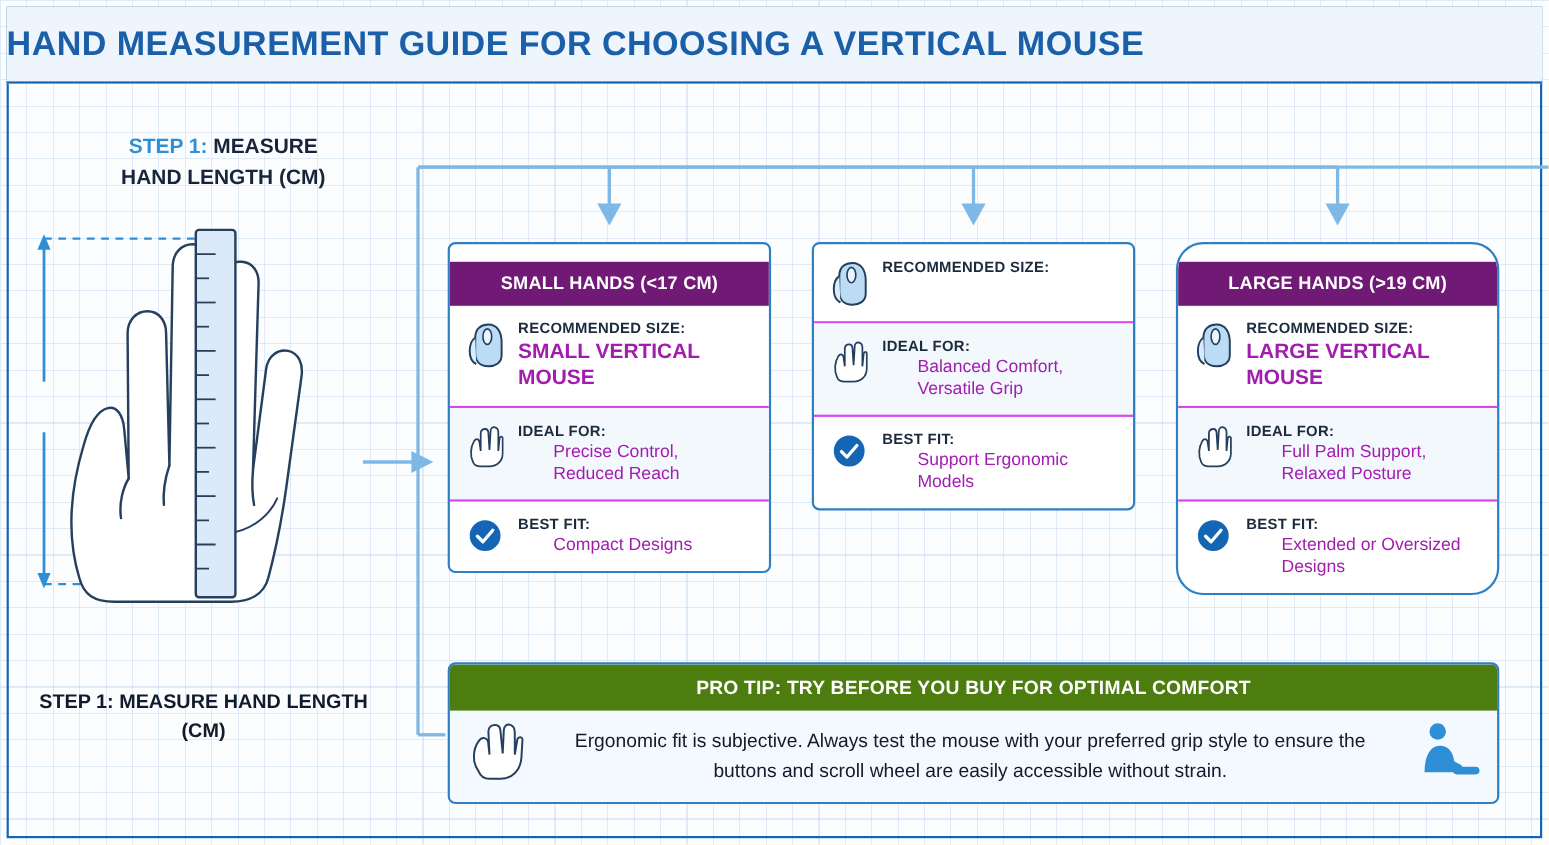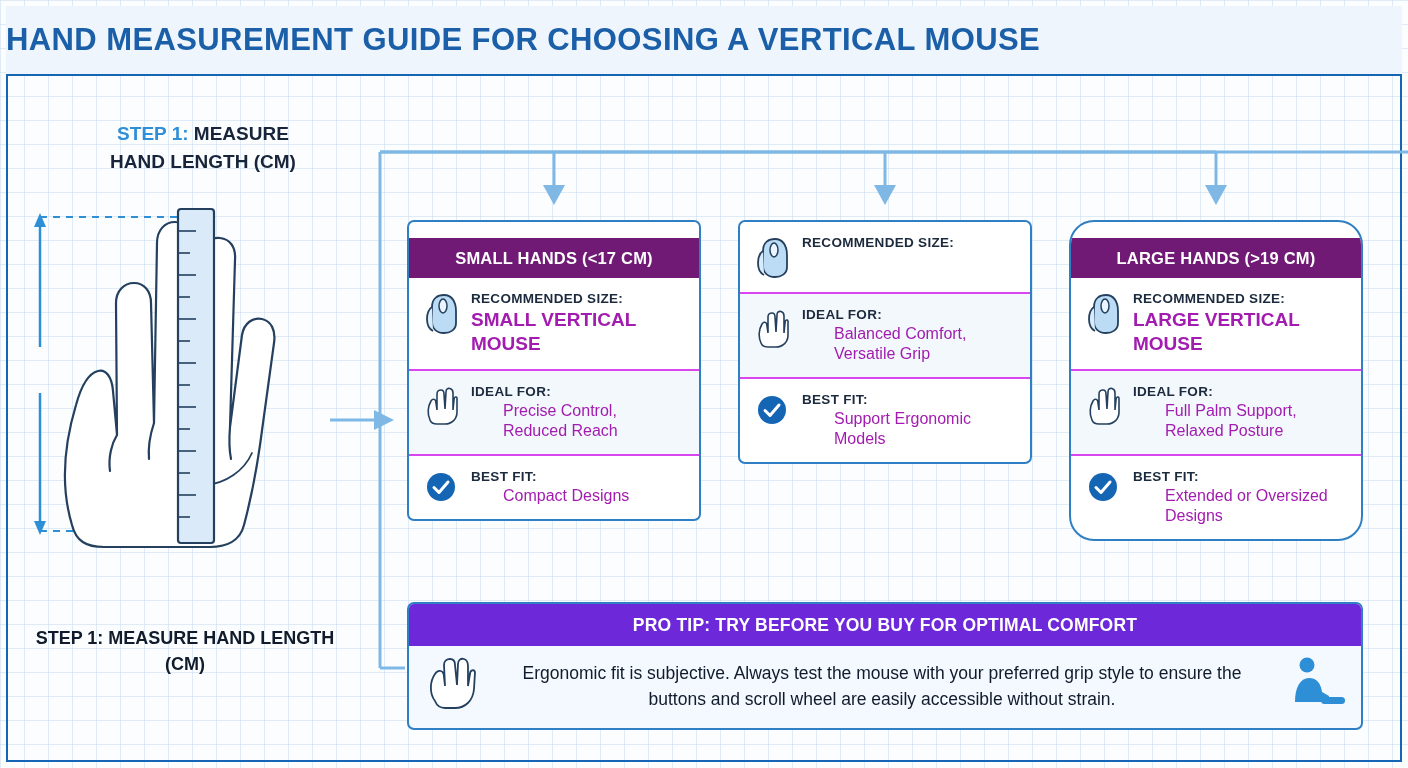--- a/index.html
+++ b/index.html
@@ -156,21 +156,21 @@
     position: absolute;
     left: 407px; top: 602px;
     width: 956px;
     border: 2px solid #2f7fc4;
     border-radius: 7px;
     background: #f3f9ff;
     box-sizing: border-box;
     overflow: hidden;
   }
   .protip-header {
-    background: #6d28d9;
+    background: #4d7c0f;
     color: #ffffff;
     font-size: 17.5px;
     font-weight: bold;
     text-align: center;
     padding: 11px 6px 10px 6px;
     letter-spacing: 0.2px;
     text-transform: uppercase;
   }
   .protip-body {
     display: flex;

